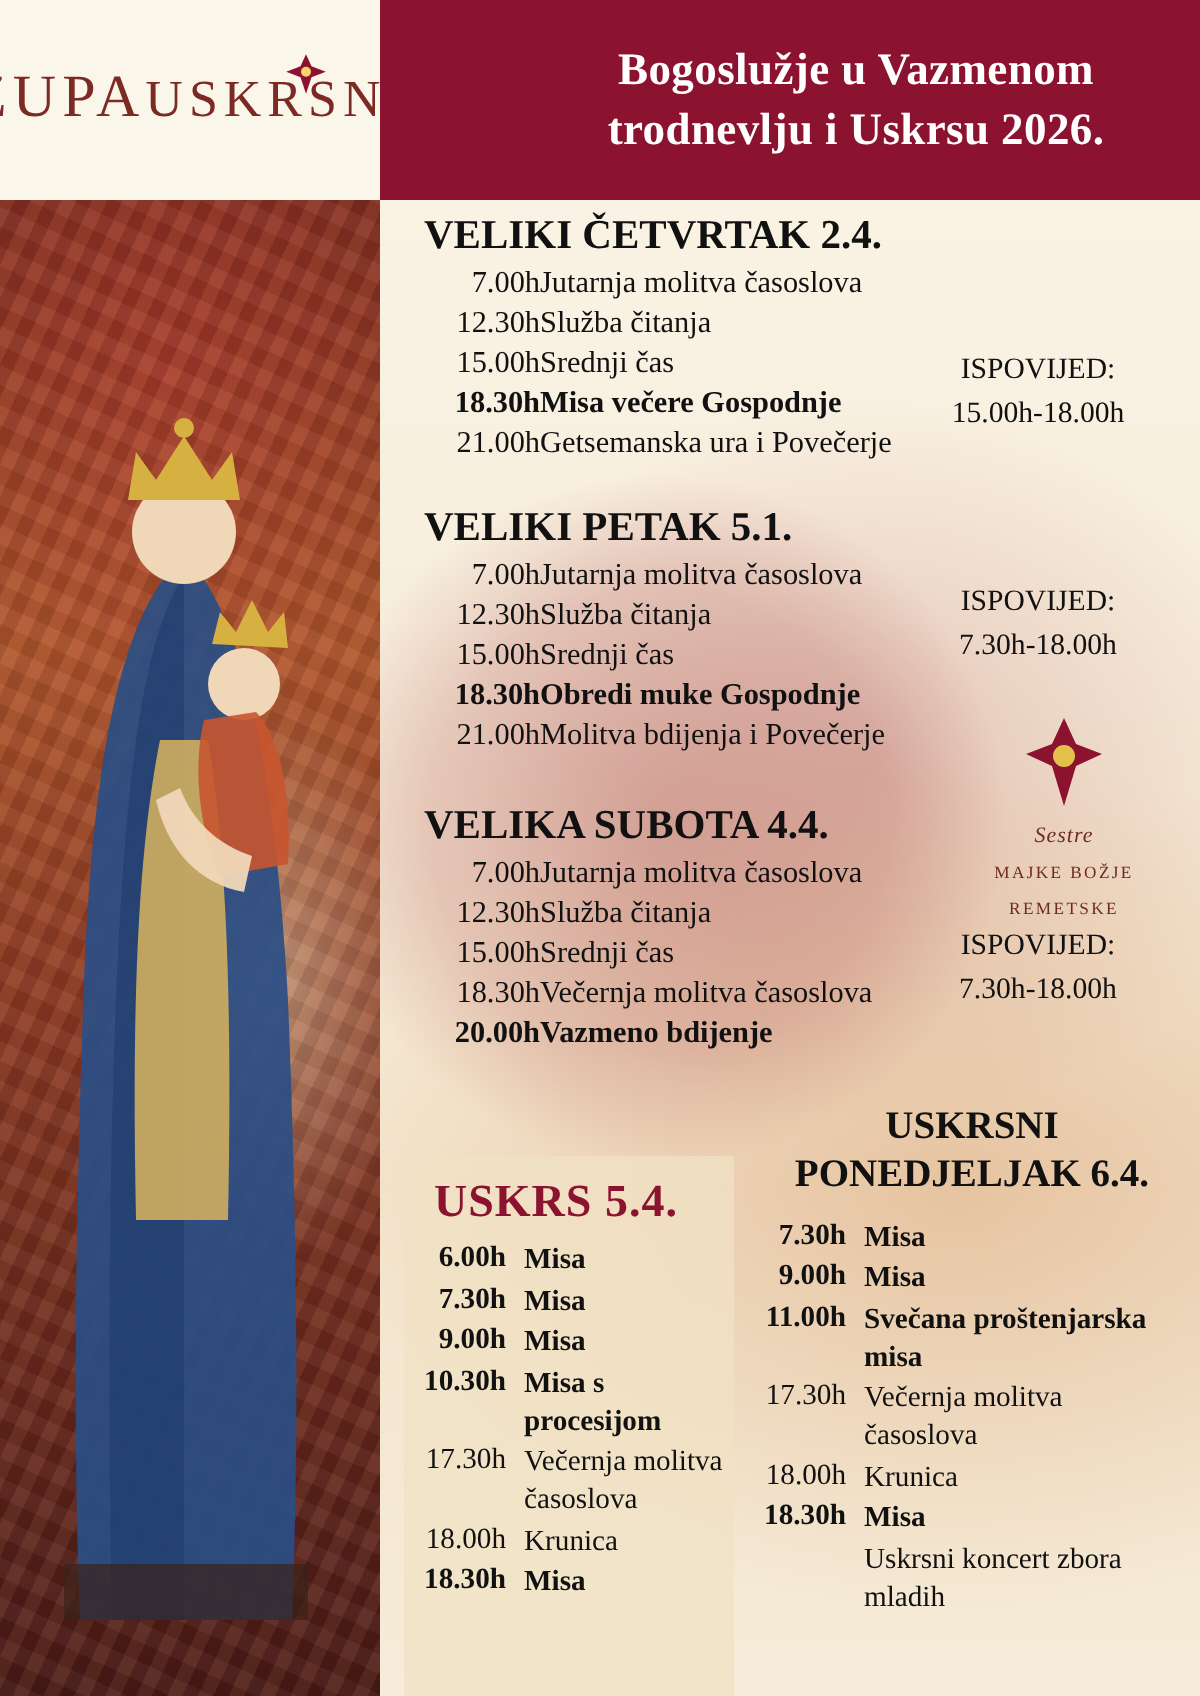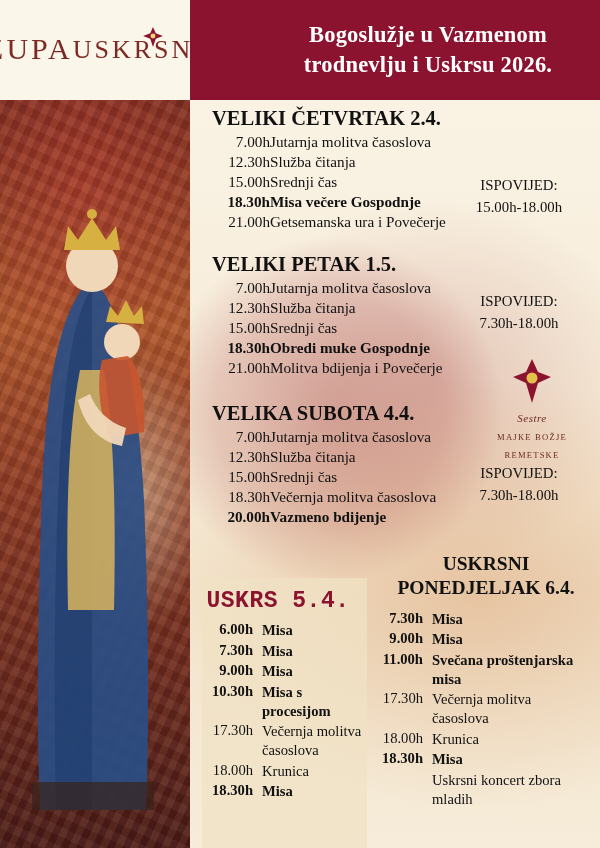--- a/index.html
+++ b/index.html
@@ -166,21 +166,20 @@
     width: 165px; height: 270px;
     background: rgba(240,226,196,.75);
   }
   .col-uskrs h3 {
     margin: 10px 13px 6px 0;
     text-align: center;
     font-size: 23px;
     font-weight: bold;
     color: #8c1330;
     letter-spacing: .5px;
-    font-family: Liberation Mono, monospace;
   }
   .col-pon { position: absolute; left: 182px; top: 0; width: 228px; }
   .col-pon h3 {
     margin: 0 0 8px 0;
     text-align: center;
     font-size: 19.5px;
     font-weight: bold;
     color: #111;
     line-height: 1.25;
   }
@@ -259,21 +258,21 @@
       </tr>
       <tr>
         <td class="time">21.00h</td>
         <td class="evt">Getsemanska ura i Povečerje</td>
       </tr>
     </tbody>
       </table>
   </div>
 
   <div class="sec-veliki-petak">
-    <div class="day-title">VELIKI PETAK 1.5.</div>
+    <div class="day-title">VELIKI PETAK 5.1.</div>
     <table class="sched">
       <tbody>
           <tr>
         <td class="time">7.00h</td>
         <td class="evt">Jutarnja molitva časoslova</td>
       </tr>
       <tr>
         <td class="time">12.30h</td>
         <td class="evt">Služba čitanja</td>
       </tr>

